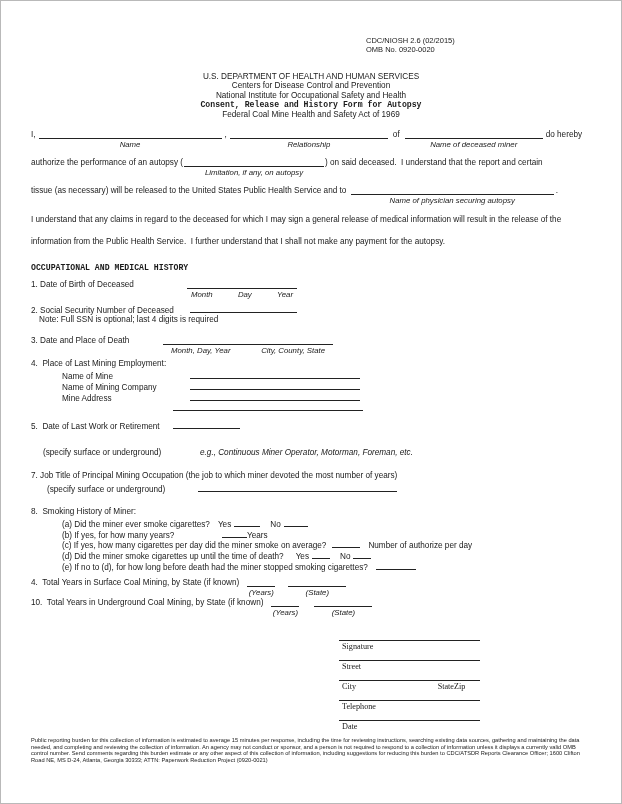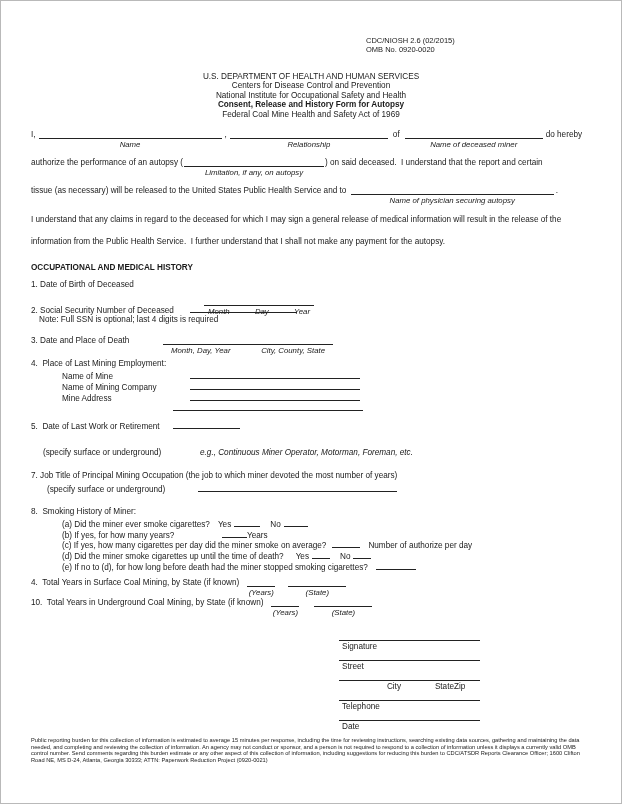--- a/index.html
+++ b/index.html
@@ -9,29 +9,29 @@
     outline:1px solid #b9b9b9; outline-offset:-1px; overflow:hidden;
   }
   .row { position:absolute; left:31px; white-space:nowrap; line-height:9.5px; }
   .row span { white-space:pre; }
   .cell { display:inline-block; white-space:pre; vertical-align:baseline; }
   .blank { display:inline-block; height:8px; border-bottom:1px solid #222; vertical-align:baseline; }
   .bgrp { display:inline-block; vertical-align:top; margin:0 3px; }
   .bl { display:block; height:8px; border-bottom:1px solid #222; }
   .bt { display:block; font-style:italic; font-size:7.8px; text-align:center; padding-top:1px; line-height:9px; }
   .bt-row { display:flex; justify-content:space-between; font-style:italic; font-size:7.8px; padding:1px 4px 0 4px; line-height:9px; }
-  .b { font-weight:bold; }
+  .b { font-weight:bold;font-family:Liberation Mono, monospace; }
   .it { font-style:italic; }
   .hdr { position:absolute; left:0; right:0; top:72px; text-align:center; line-height:9.4px; }
   .meta { line-height:9px; font-size:7.5px; }
-  .sig { position:absolute; left:339px; top:632px; width:141px; }
+  .sig { position:absolute; left:339px; top:632px; width:141px;font-family:Liberation Serif, serif; }
   .sigline { height:8px; border-bottom:1px solid #222; }
   .siglabel { height:11px; box-sizing:border-box; padding:1px 0 0 3px; line-height:10px; }
   .sigrow { display:flex; height:11px; box-sizing:border-box; padding-top:1px; line-height:10px; }
-  .sigrow .c1 { width:62px; padding-left:3px; box-sizing:border-box;text-align:right; }
+  .sigrow .c1 { width:62px; padding-left:3px; box-sizing:border-box; }
   .sigrow .c2 { width:53px;text-align:right; }
   .footer { position:absolute; left:31px; top:737px; width:564px; font-size:5.7px; line-height:6.6px; color:#222; white-space:nowrap; }
   .ml3{margin-left:3px}.ml6{margin-left:6px}.ml8{margin-left:8px}
   .ml10{margin-left:10px}.ml12{margin-left:12px}.mx2{margin:0 2px}
 </style>
 </head>
 <body>
 
 <div class="page">
 
@@ -52,21 +52,21 @@
 
   <div class="row" style="top:158px"><span>authorize the performance of an autopsy (</span><span class="bgrp" style="width:140px;margin:0 1px"><span class="bl"></span><span class="bt">Limitation, if any, on autopsy</span></span><span>) on said deceased.  I understand that the report and certain</span></div>
 
   <div class="row" style="top:215px"><span>I understand that any claims in regard to the deceased for which I may sign a general release of medical information will result in the release of the</span></div>
 
   <div class="row" style="top:186px"><span>tissue (as necessary) will be released to the United States Public Health Service and to </span><span class="bgrp" style="width:203px;margin:0 2px"><span class="bl"></span><span class="bt">Name of physician securing autopsy</span></span><span>.</span></div>
   <div class="row" style="top:237px"><span>information from the Public Health Service.  I further understand that I shall not make any payment for the autopsy.</span></div>
 
   <div class="row b" style="top:263px"><span>OCCUPATIONAL AND MEDICAL HISTORY</span></div>
 
-  <div class="row" style="top:280px"><span class="cell" style="width:156px">1. Date of Birth of Deceased</span><span class="bgrp" style="width:110px;margin:17px"><span class="bl"></span><span class="bt-row"><span>Month</span><span>Day</span><span>Year</span></span></span></div>
+  <div class="row" style="top:280px"><span class="cell" style="width:156px">1. Date of Birth of Deceased</span><span class="bgrp" style="width:110px;margin:0"><span class="bl"></span><span class="bt-row"><span>Month</span><span>Day</span><span>Year</span></span></span></div>
 
   <div class="row" style="top:304px"><span class="cell" style="width:159px">2. Social Security Number of Deceased</span><span class="blank" style="width:107px"></span></div>
   <div class="row" style="left:39px;top:315px"><span>Note: Full SSN is optional; last 4 digits is required</span></div>
 
   <div class="row" style="top:336px"><span class="cell" style="width:132px">3. Date and Place of Death</span><span class="bgrp" style="width:170px;margin:0"><span class="bl"></span><span class="bt-row" style="padding:1px 8px 0 8px"><span>Month, Day, Year</span><span>City, County, State</span></span></span></div>
 
   <div class="row" style="top:359px"><span>4.  Place of Last Mining Employment:</span></div>
   <div class="row" style="left:62px;top:370px"><span class="cell" style="width:128px">Name of Mine</span><span class="blank" style="width:170px"></span></div>
   <div class="row" style="left:62px;top:381px"><span class="cell" style="width:128px">Name of Mining Company</span><span class="blank" style="width:170px"></span></div>
   <div class="row" style="left:62px;top:392px"><span class="cell" style="width:128px">Mine Address</span><span class="blank" style="width:170px"></span></div>

